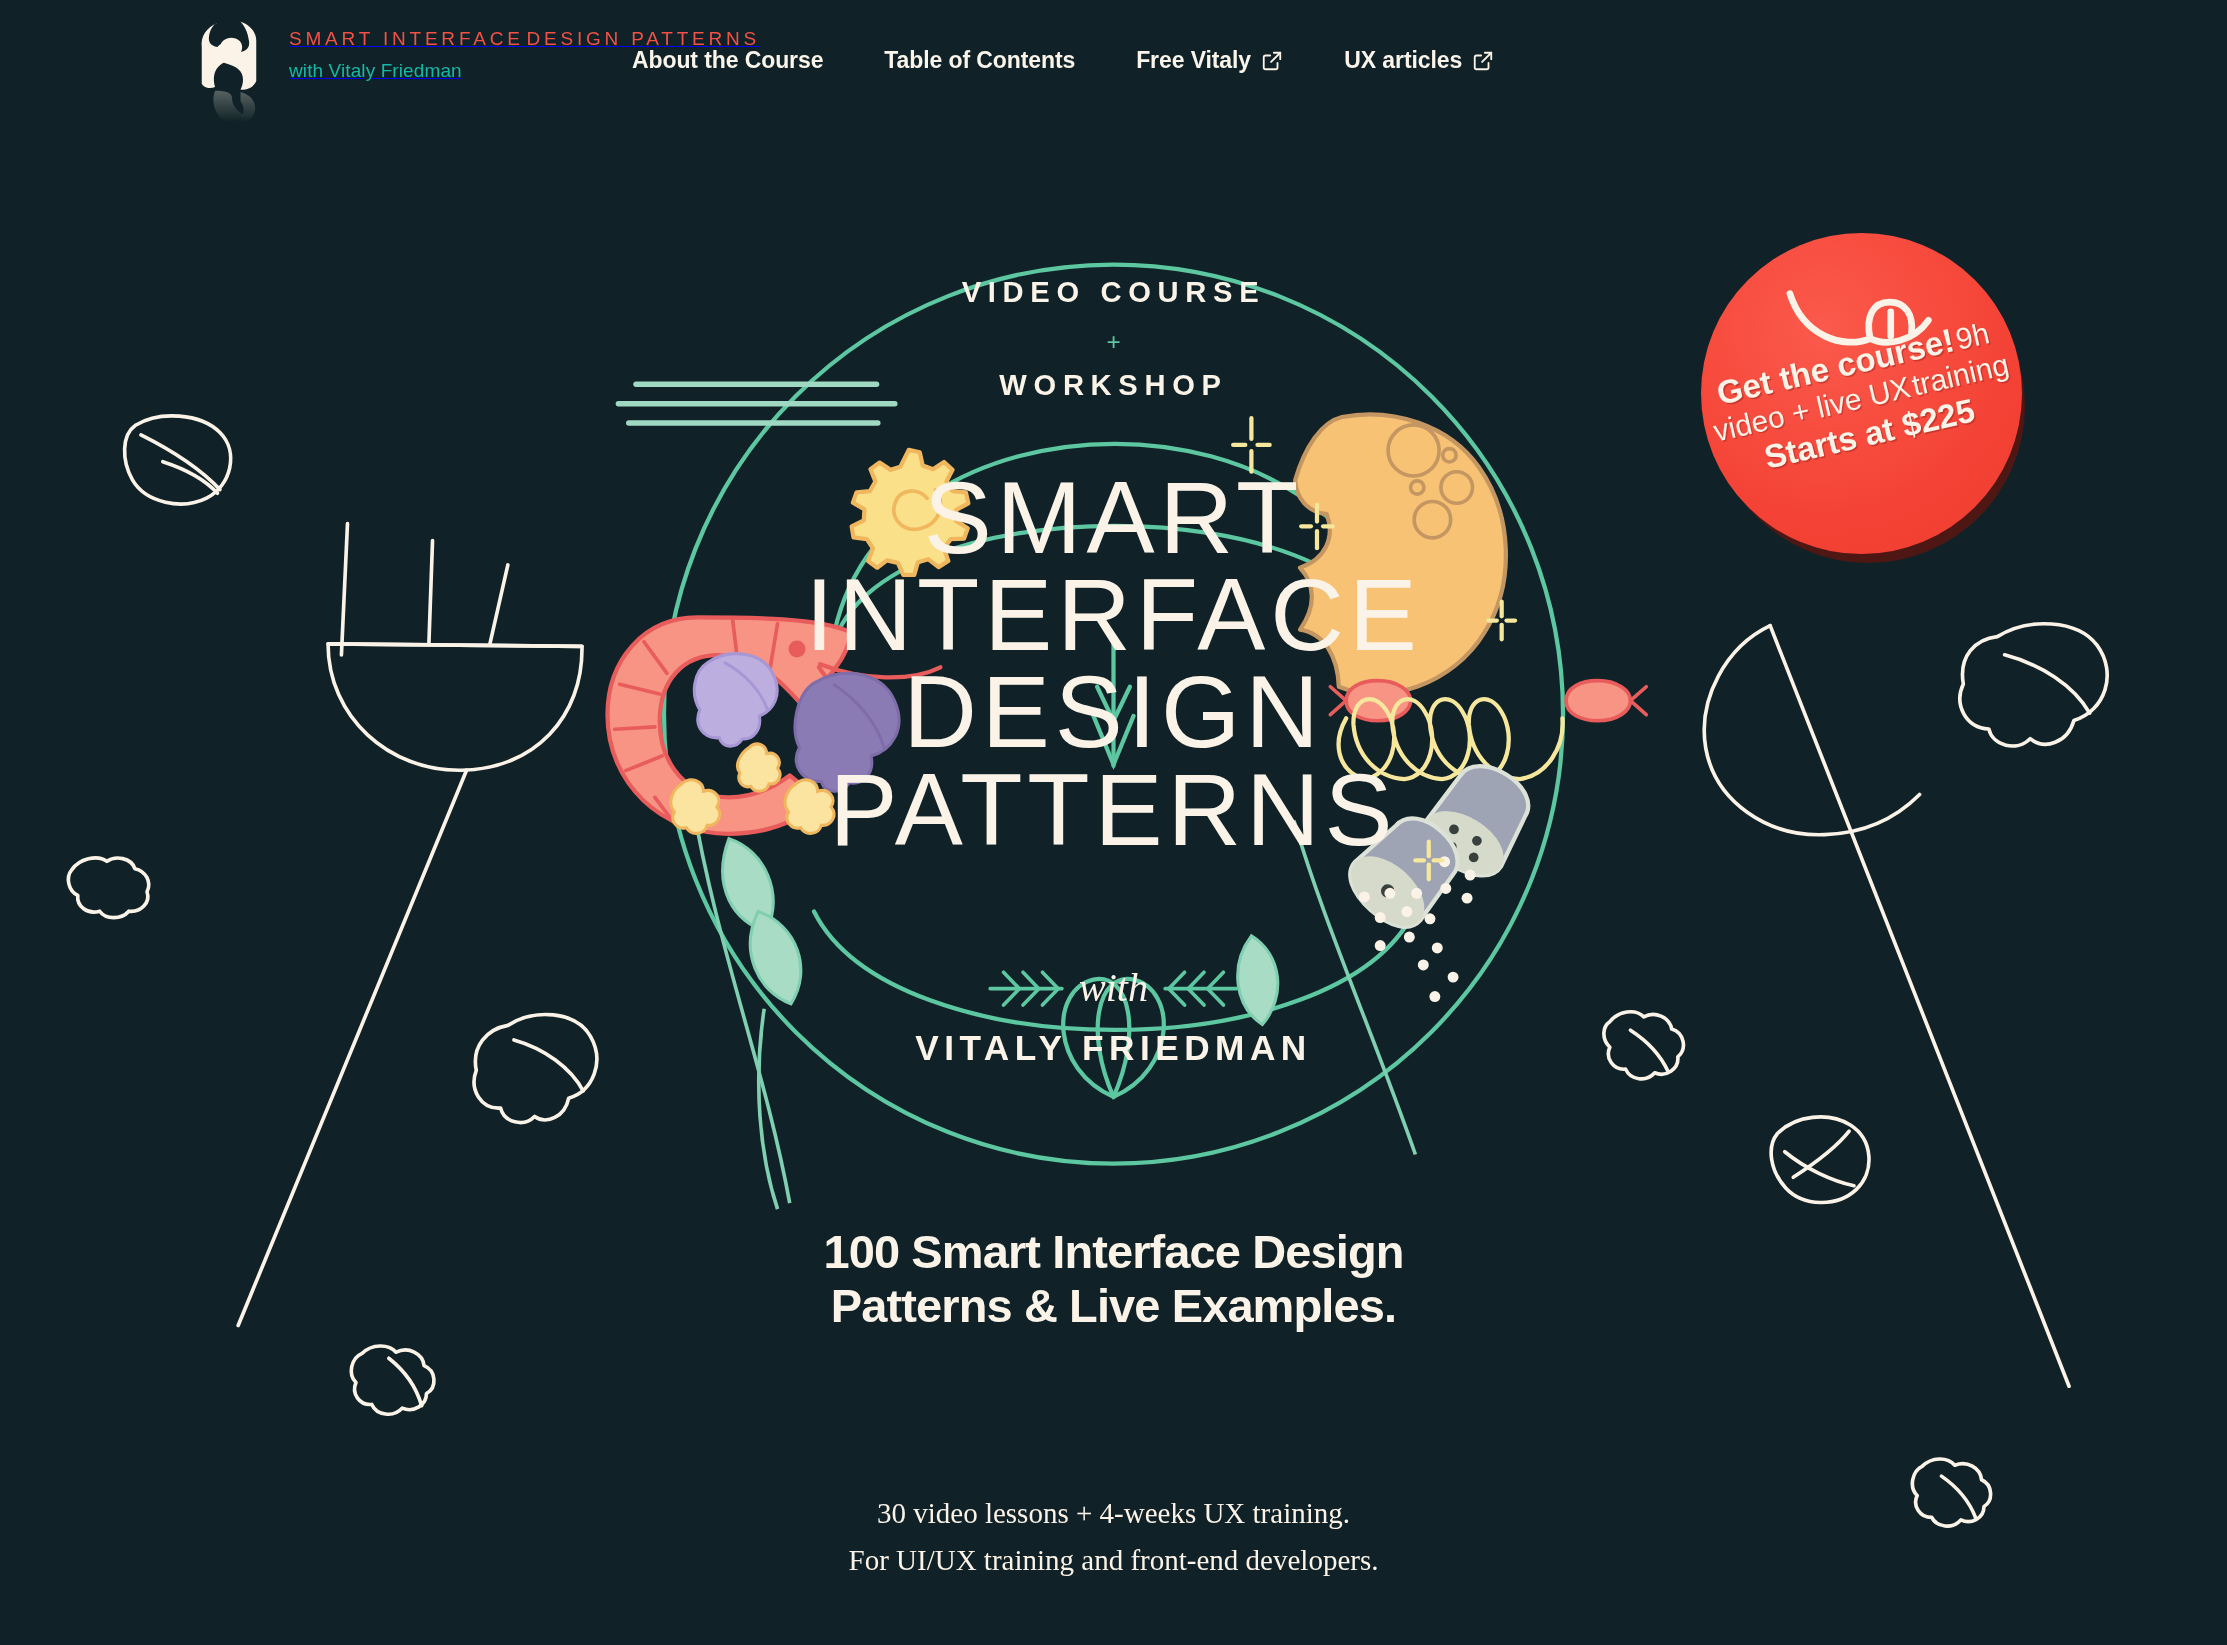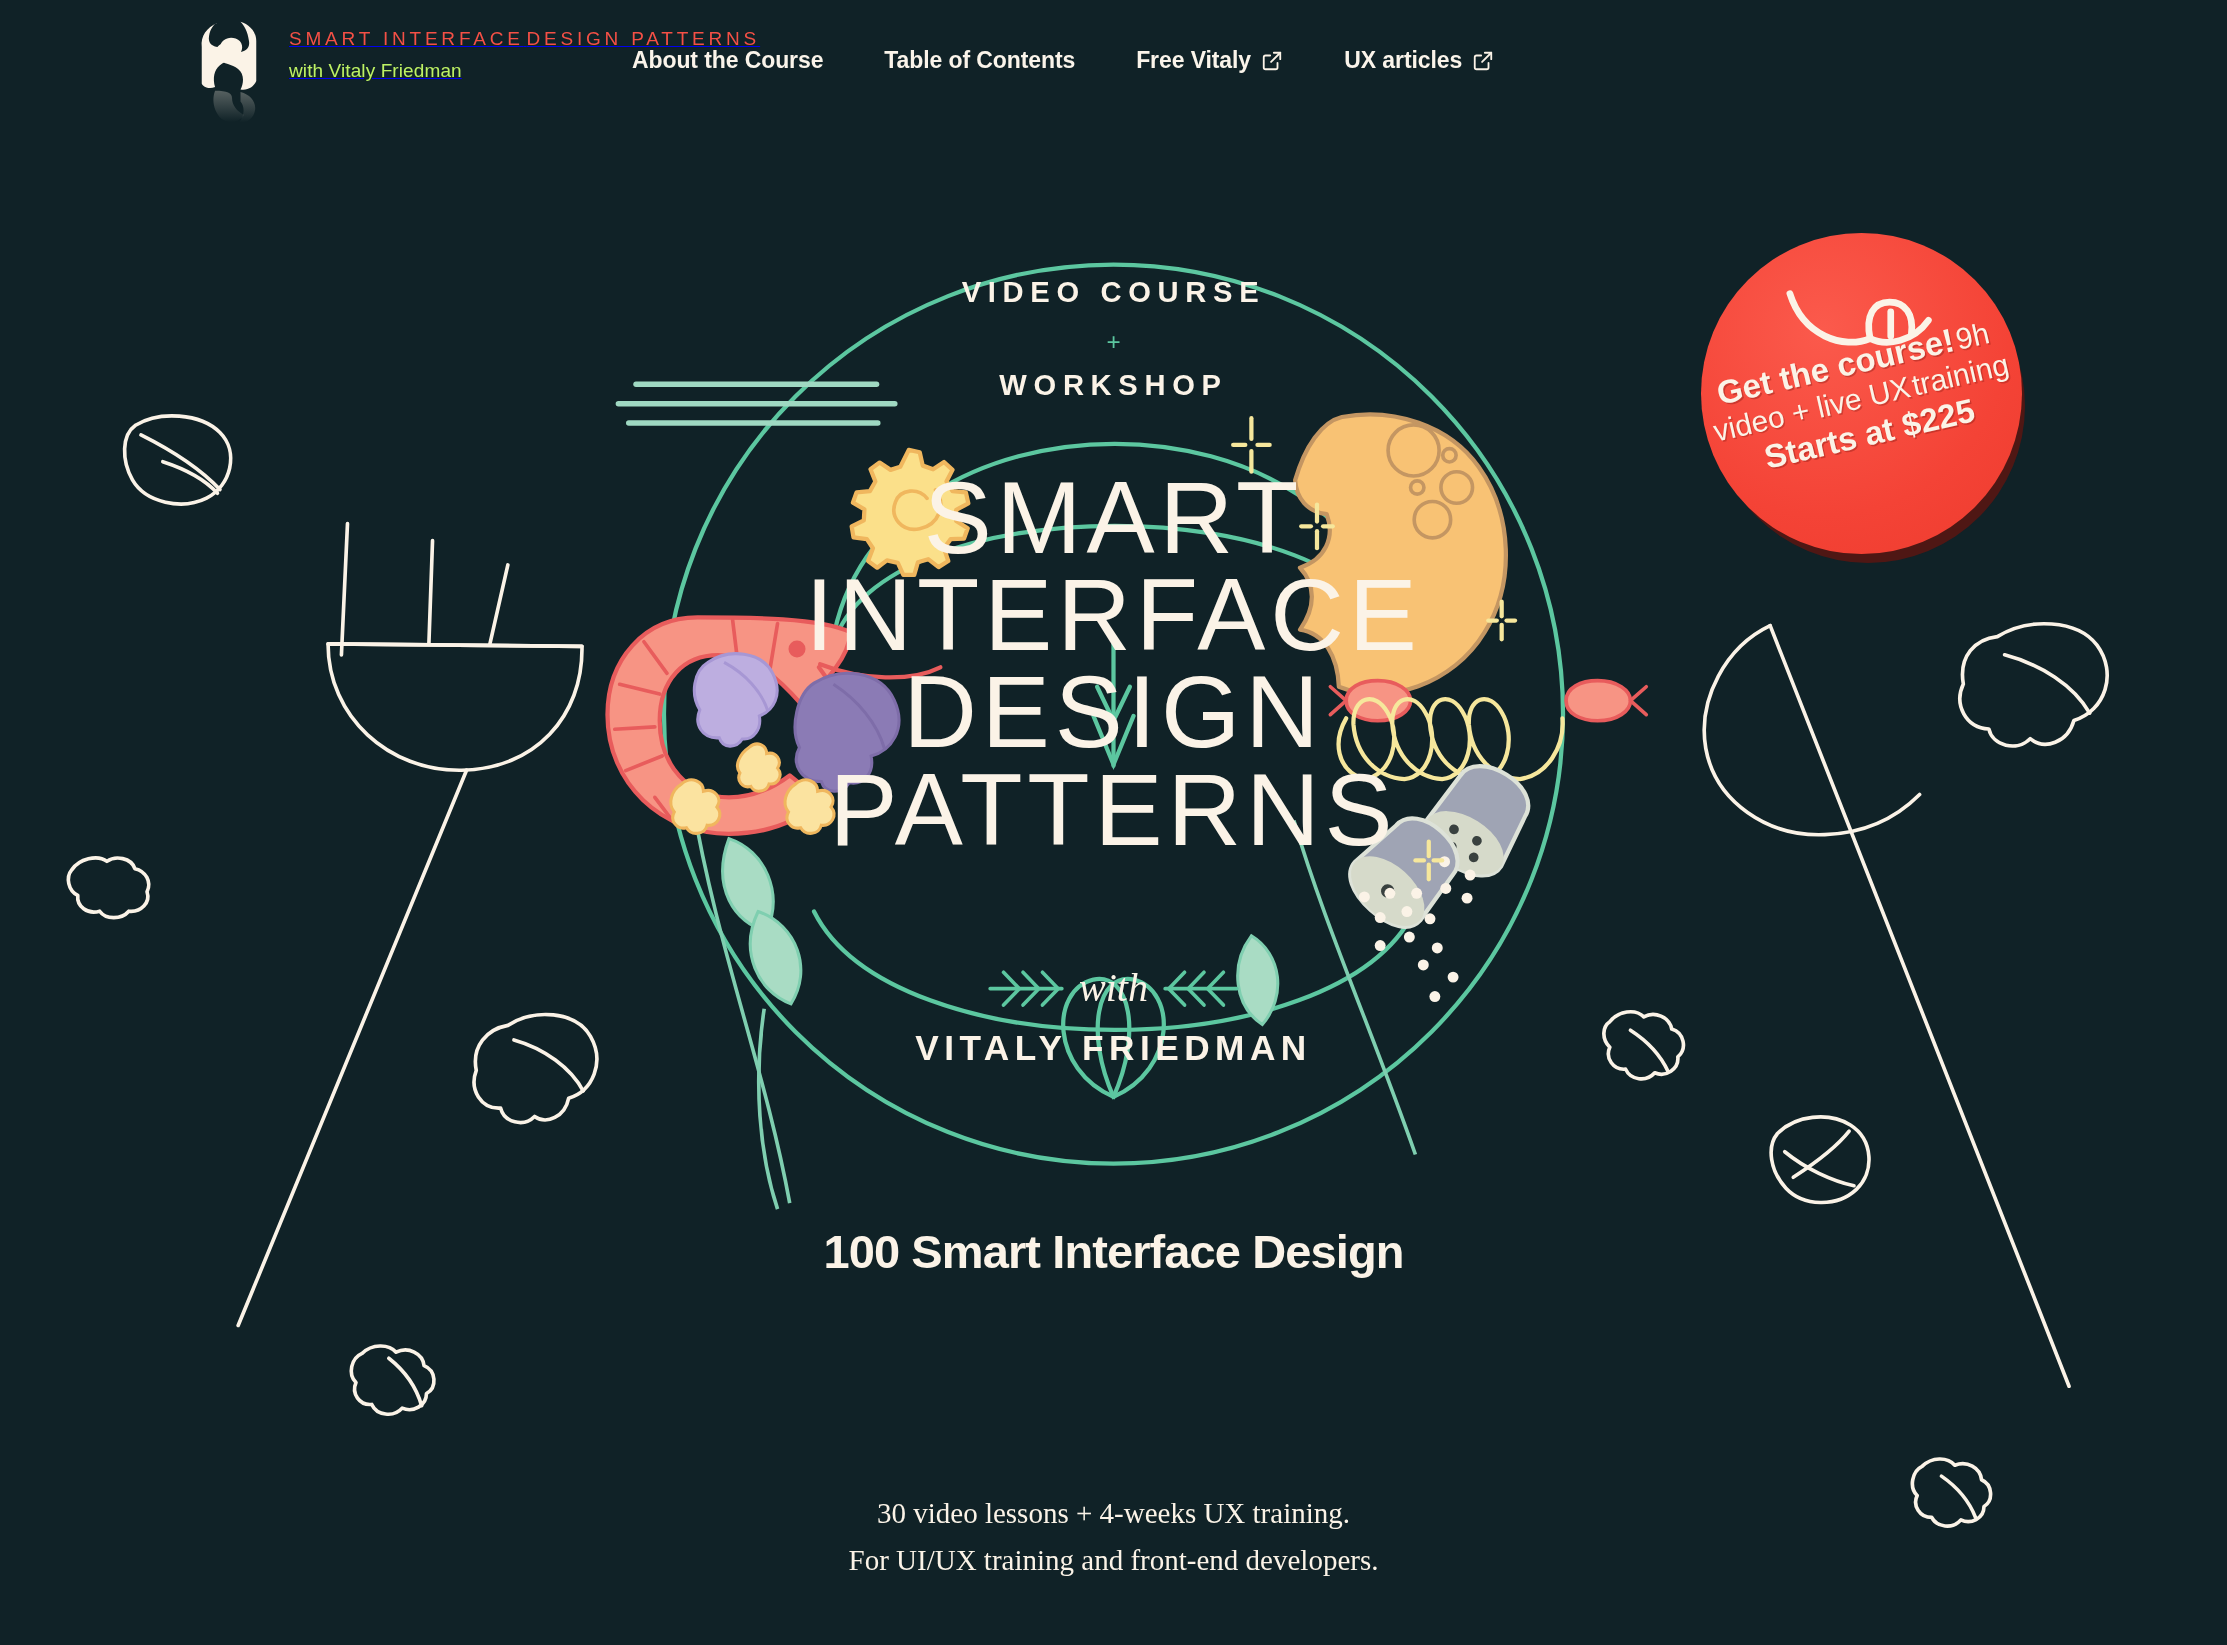--- a/index.html
+++ b/index.html
@@ -18,21 +18,21 @@
     display:flex; align-items:flex-start; padding-top:36px;
   }
   .brand { position:absolute; left:193px; top:18px; display:flex; align-items:flex-start; }
   .brand-logo { width:72px; height:106px; position:relative; flex:0 0 auto; }
   .brand-text { margin-left:24px; padding-top:7.3px; }
   .brand-title-line {
     color:#F45046; font-size:19px; letter-spacing:3.8px; font-weight:400;
     line-height:27px; white-space:nowrap;
   }
   .brand-sub {
-    color:#bef264; font-size:19px; letter-spacing:0.1px; font-weight:400;
+    color:#14b8a6; font-size:19px; letter-spacing:0.1px; font-weight:400;
     margin-top:8px; white-space:nowrap;
   }
 
   .nav { position:absolute; left:632px; top:47px; display:flex; align-items:center; }
   .nav-item {
     color:#FAF4EA; font-size:23px; font-weight:700; letter-spacing:-0.1px;
     margin-right:61px; display:flex; align-items:center; white-space:nowrap;
     text-decoration:none; cursor:pointer;
   }
   .nav-item:last-child { margin-right:0; }
@@ -448,21 +448,21 @@
         <span class="badge-l1">Get the course!</span>
         <span class="badge-l2">9h video + live UX</span>
         <span class="badge-l3">training</span>
         <span class="badge-l4">Starts at $225</span>
       </span>
     </a>
   </div>
 
   <h1 class="headline">
     <span>100 Smart Interface Design</span><br>
-    <br>
+    <span>Patterns &amp; Live Examples.</span><br>
   </h1>
 
   <p class="subline">
     <b>30 video lessons + 4-weeks UX training</b><span>.</span><br>
     <span>For </span><b>UI/UX training</b><span> and </span><b>front-end developers</b><span>.</span>
   </p>
 
 </div>
 
 

